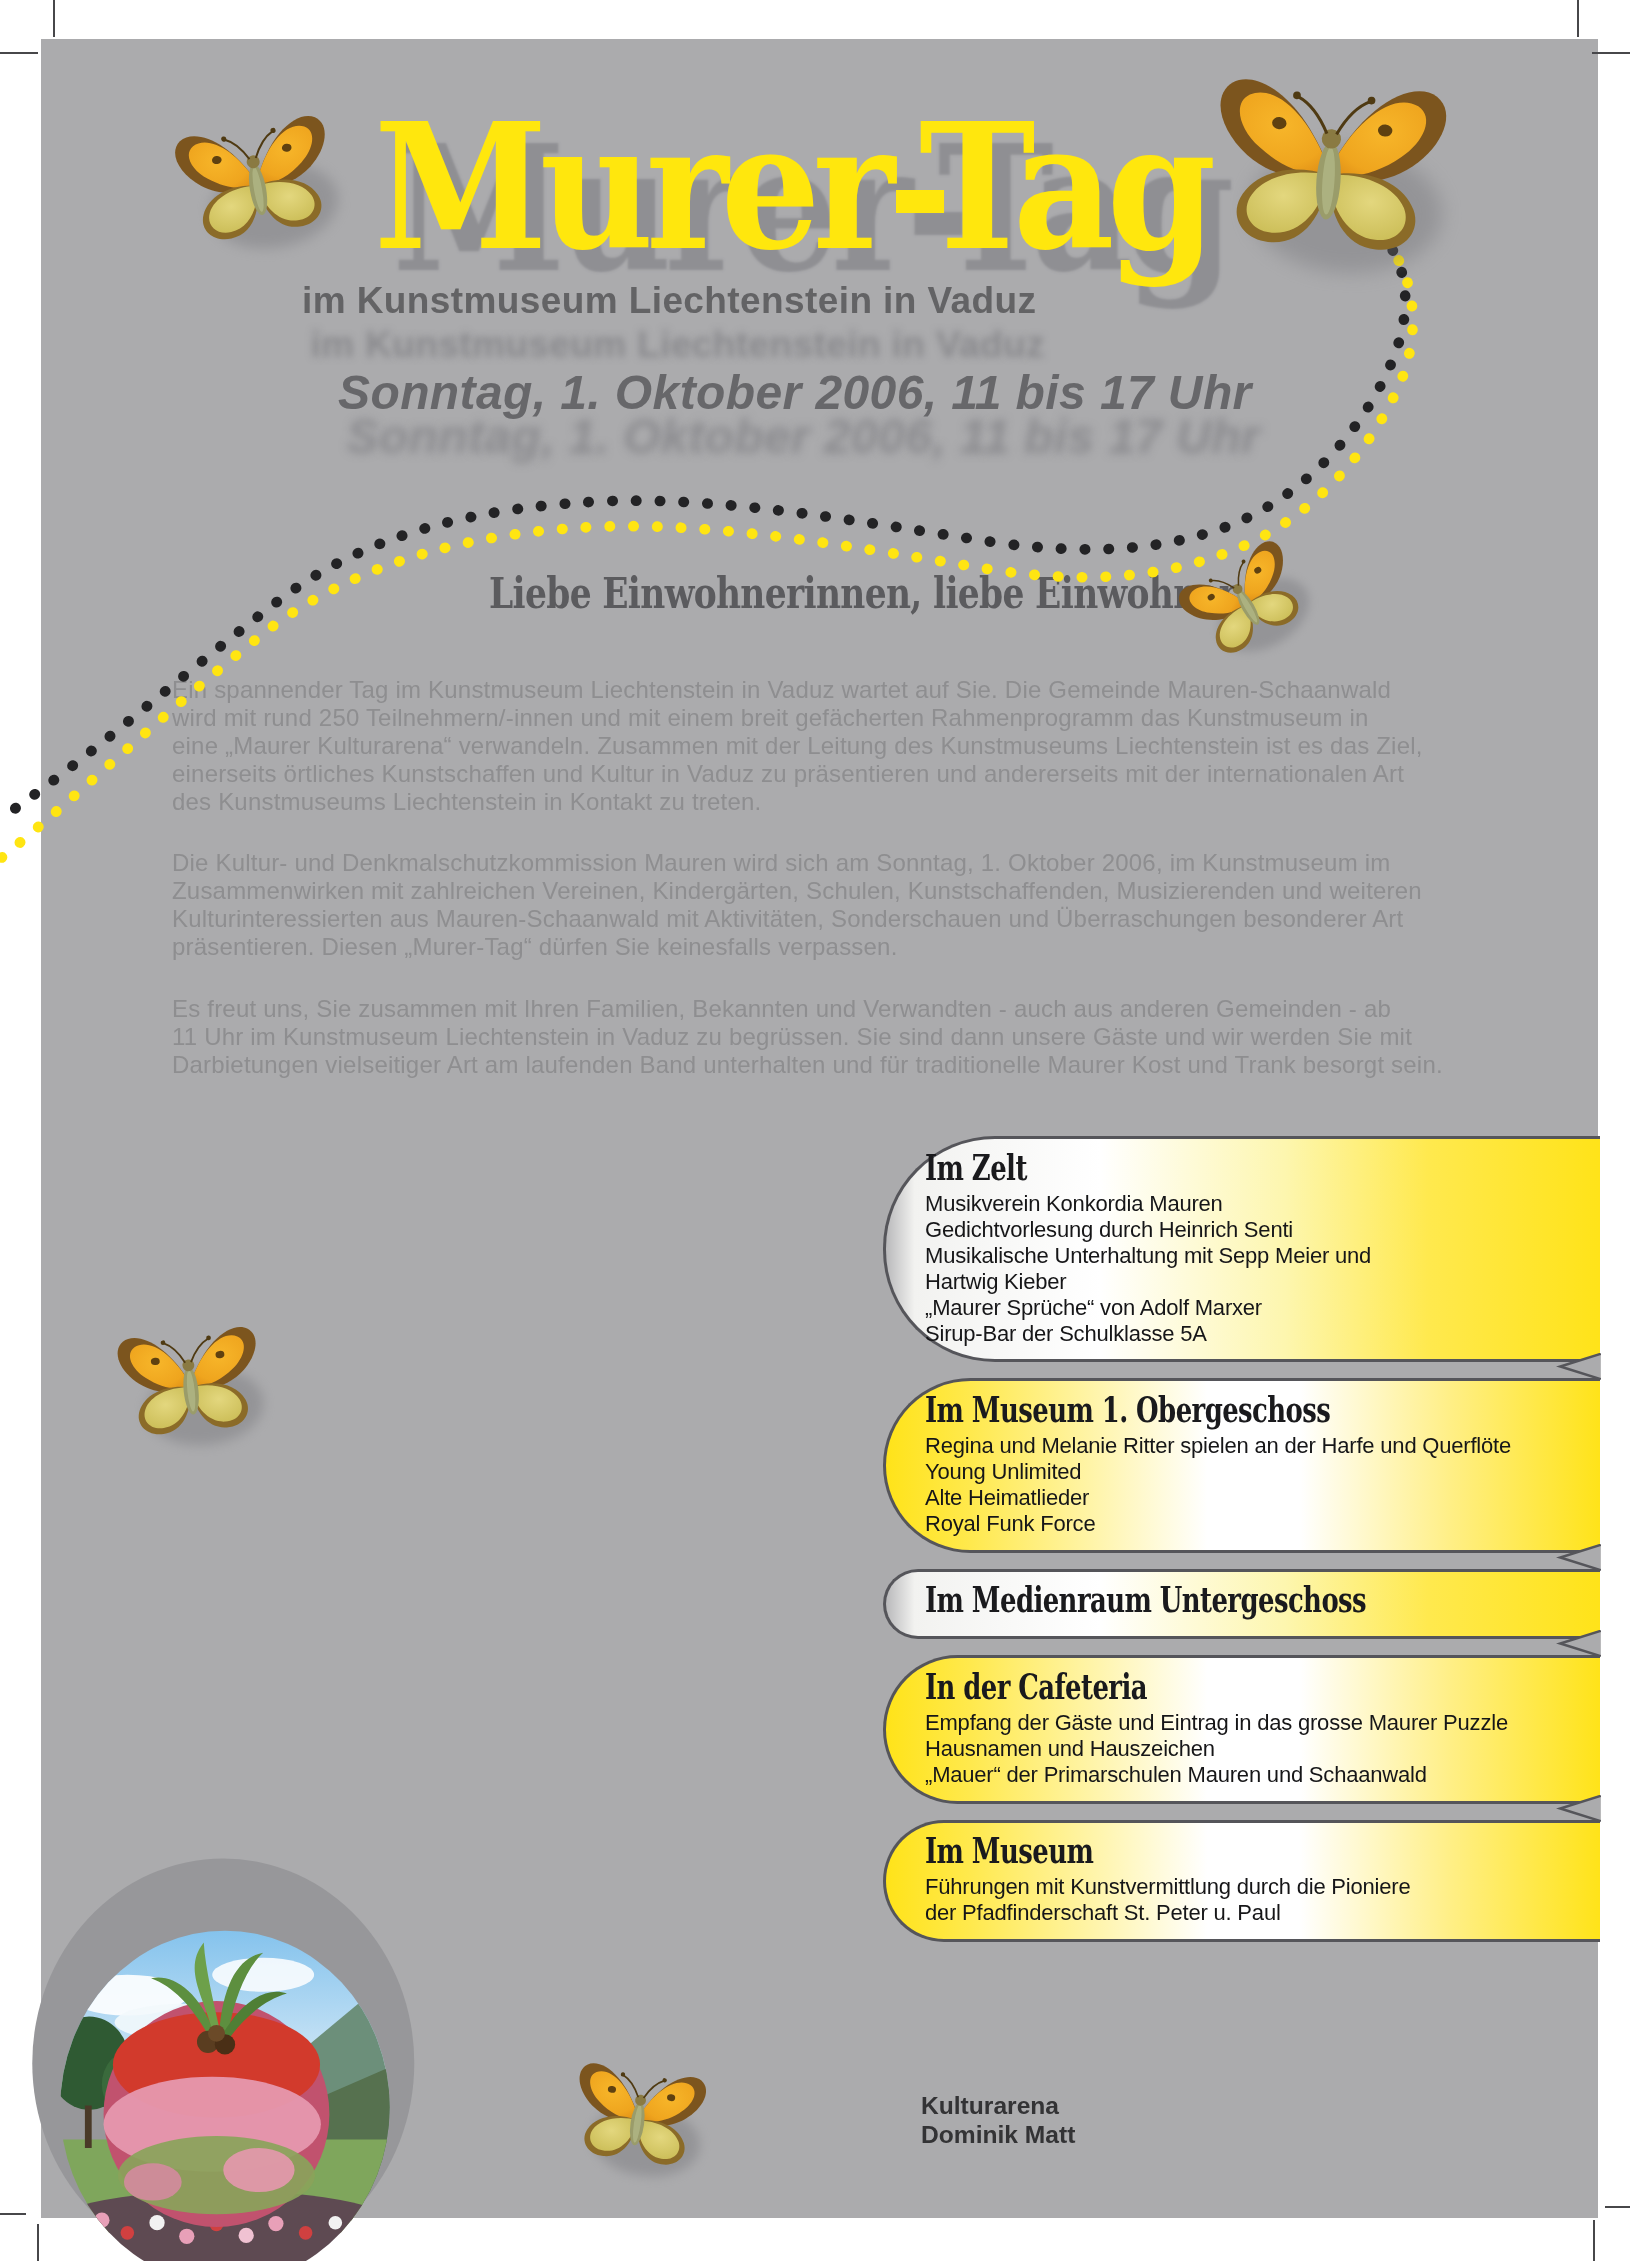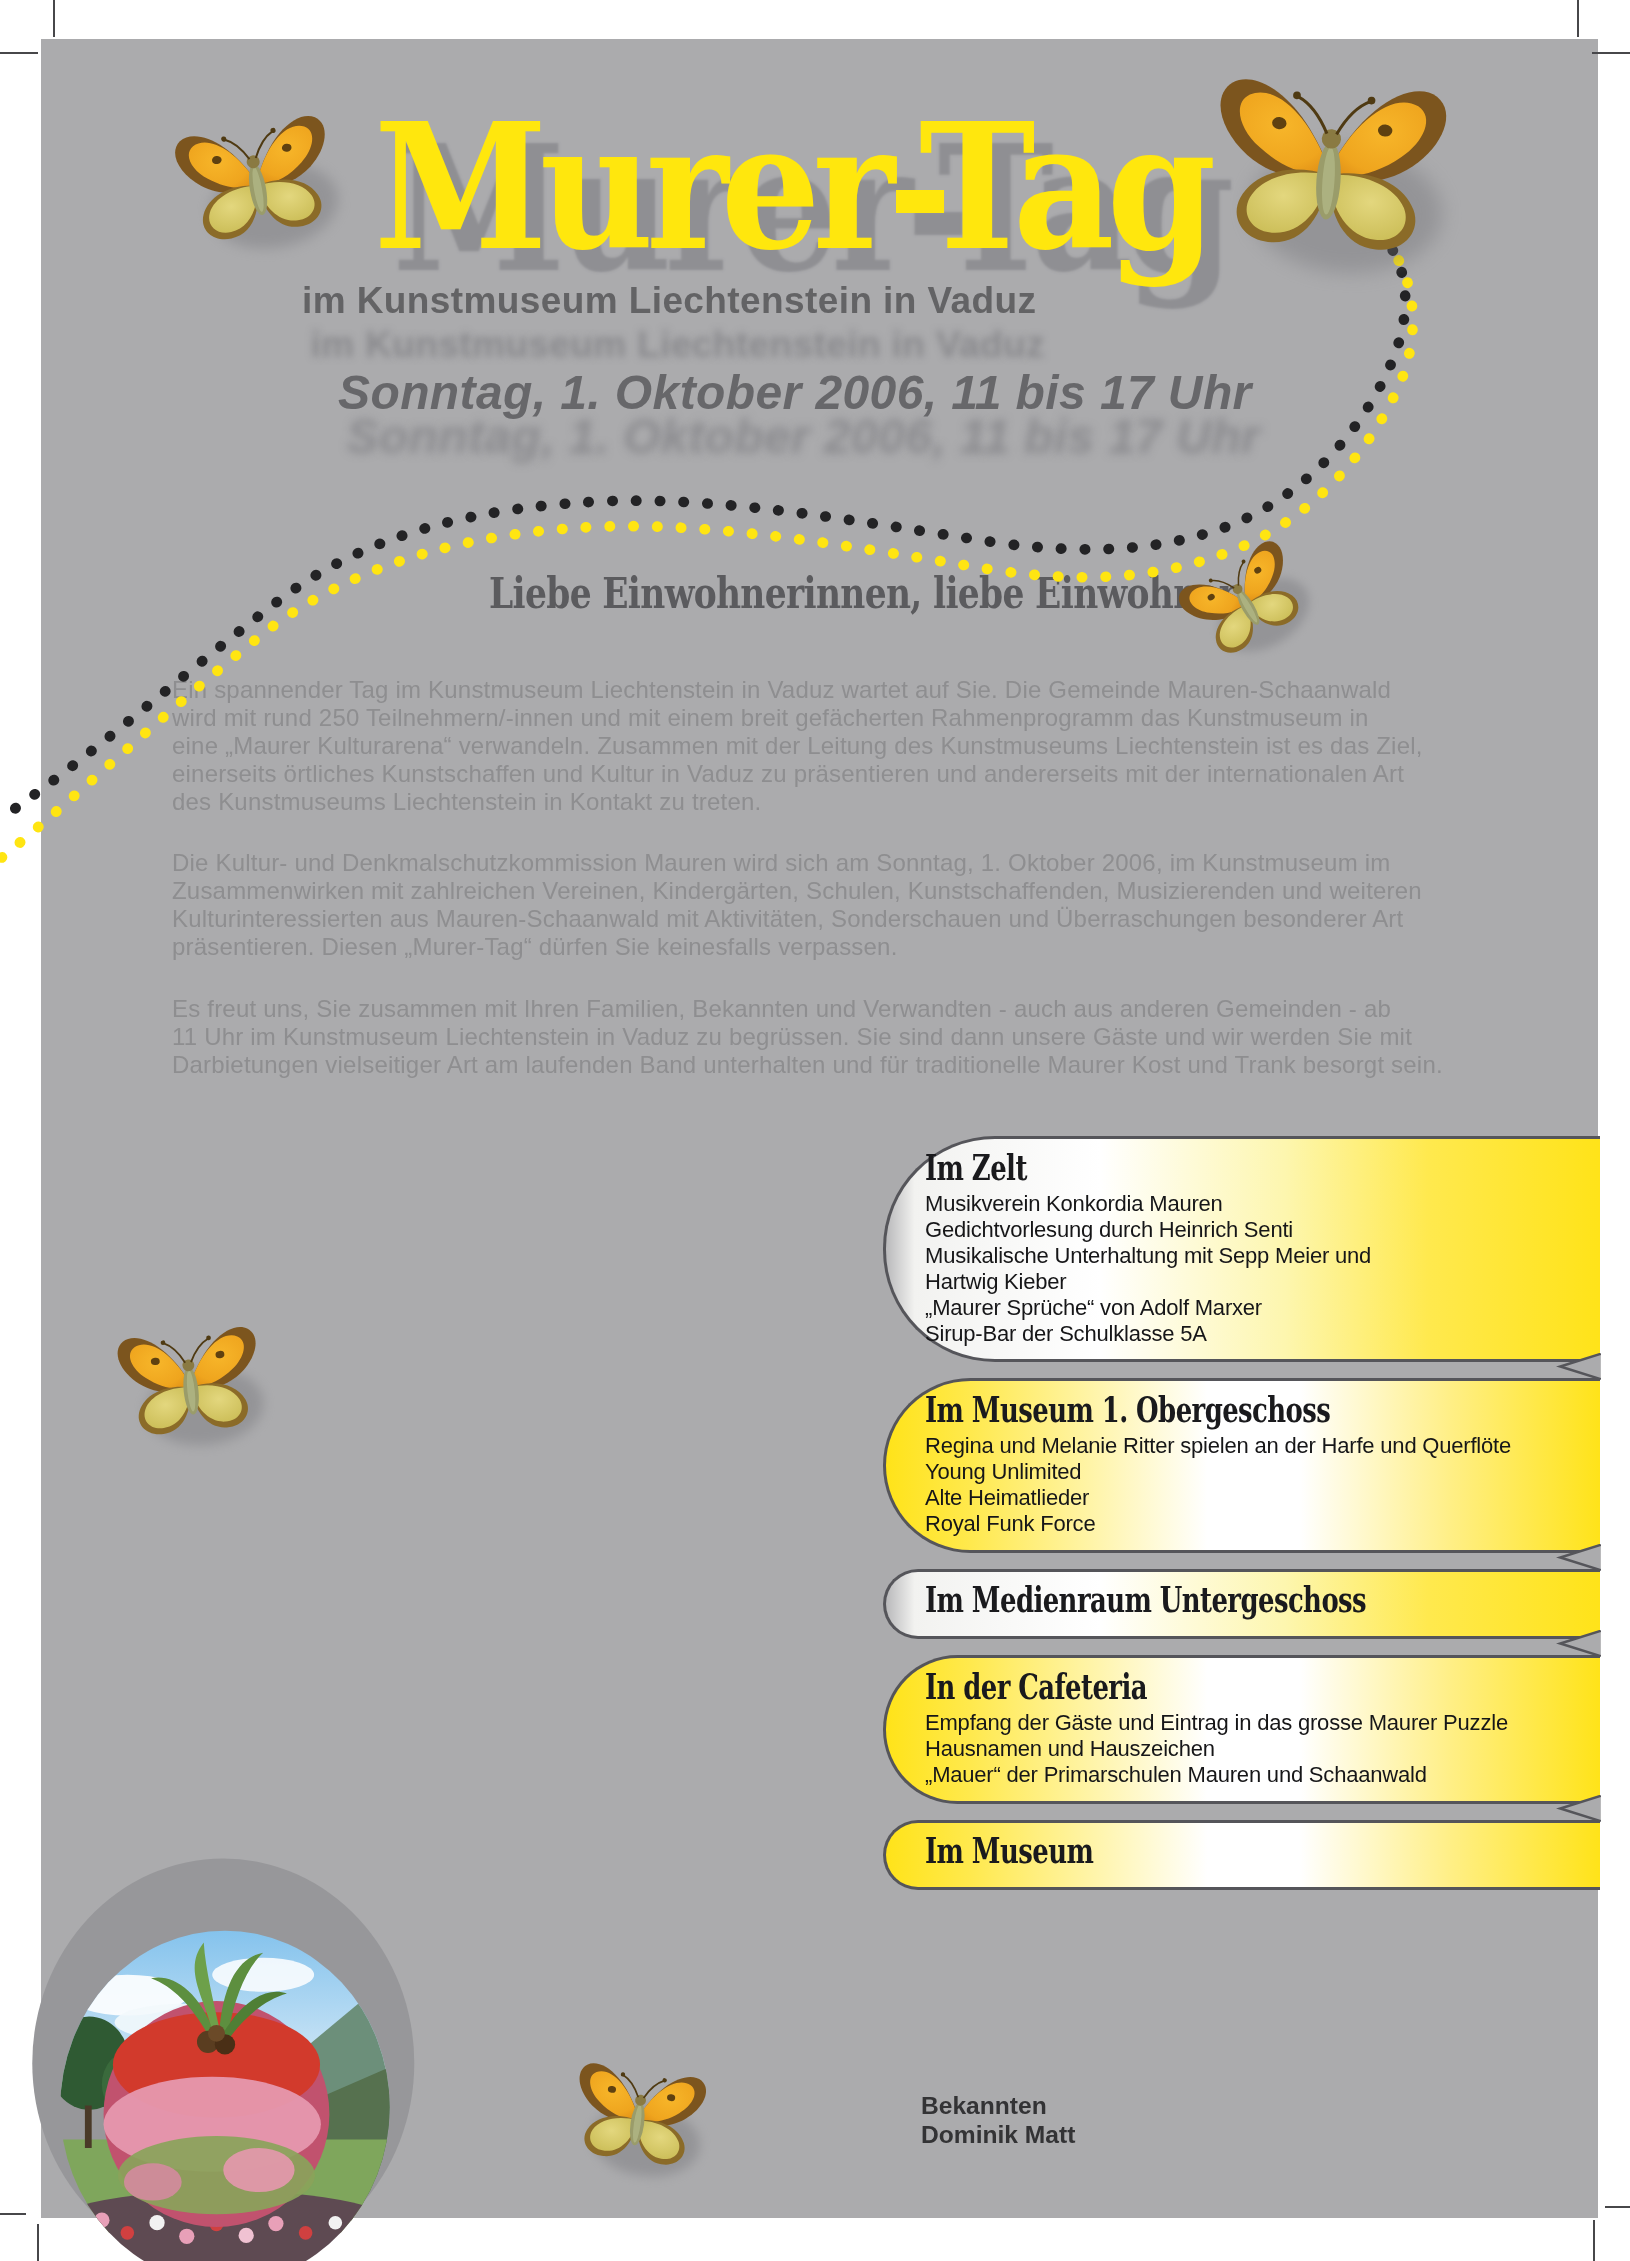--- a/index.html
+++ b/index.html
@@ -145,26 +145,28 @@
         <h3 class="cap-title">In der Cafeteria</h3>
         <div class="cap-lines">Empfang der Gäste und Eintrag in das grosse Maurer Puzzle
 Hausnamen und Hauszeichen
 „Mauer“ der Primarschulen Mauren und Schaanwald</div>
         <svg class="notch" width="46" height="27" viewBox="0 0 54 32">
           <path d="M54,1 L6,16 L54,31" fill="#ababad" stroke="#55555a" stroke-width="3"></path>
         </svg>
       </section>
       <section class="capsule v-b">
         <h3 class="cap-title">Im Museum</h3>
+        <div class="cap-lines">Führungen mit Kunstvermittlung durch die Pioniere
+der Pfadfinderschaft St. Peter u. Paul</div>
 
       </section>
     </div>
 
   <div id="moderation">
-    <div>Bekannten</div>
+    <div>Kulturarena</div>
     <div>Dominik Matt</div>
   </div>
 
   <svg id="art" width="1630" height="2261" viewBox="0 0 1920 2663">
     <defs>
       <filter id="soft" x="-60%" y="-60%" width="220%" height="220%">
           <feGaussianBlur stdDeviation="8"></feGaussianBlur>
         </filter>
       <radialGradient id="gO" cx="45%" cy="40%" r="75%">
         <stop offset="0%" stop-color="#f7b62a"></stop>

